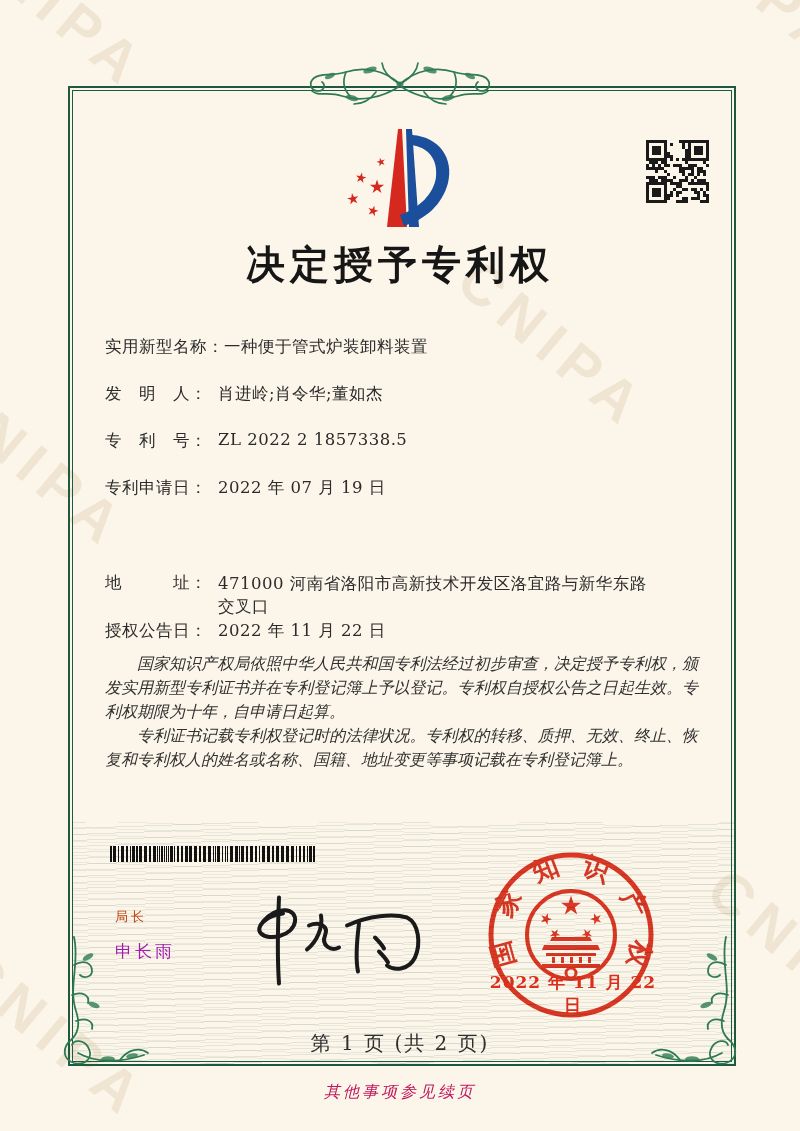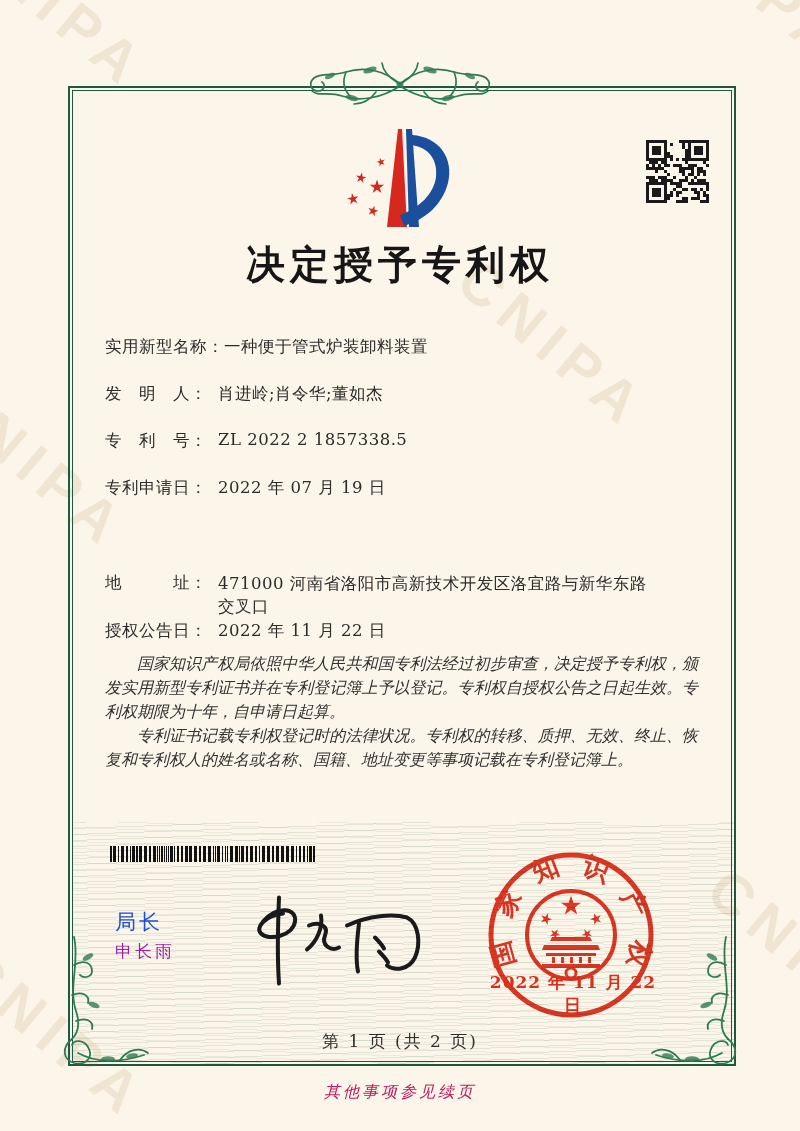--- a/index.html
+++ b/index.html
@@ -34,30 +34,30 @@
   .row .pair2{position:absolute;left:350px;top:0;white-space:nowrap;}
   .row .pair2 .lbl{min-width:0;letter-spacing:2px;}
   
   .paras{position:absolute;left:105px;top:652px;width:593px;font-size:16px;line-height:24px;
       text-align:justify;color:#303030;font-style:italic;}
   .paras p{margin:0;text-indent:2em;}
   
   .barcode{position:absolute;left:110px;top:846px;width:210px;height:16px;}
   
   .sig-title{position:absolute;left:115px;top:908px;font-family:"Liberation Sans","DejaVu Sans",sans-serif;
-      font-size:21px;letter-spacing:3px;color:#1d4ed8;}
+      font-size:13px;letter-spacing:3px;color:#c2410c;}
   .sig-name{position:absolute;left:115px;top:940px;font-family:"Liberation Sans","DejaVu Sans",sans-serif;
       font-size:17px;letter-spacing:3px;color:#a21caf;}
   .sig-hand{position:absolute;left:235px;top:891px;width:200px;height:96px;}
   
   .seal{position:absolute;left:476px;top:840px;width:190px;height:190px;mix-blend-mode:multiply;opacity:.95;}
   .seal-date{position:absolute;left:478px;top:971px;width:190px;text-align:center;font-size:17px;
       font-weight:700;letter-spacing:1px;color:var(--seal_red,#dc2f1b);}
   
-  .page-num{position:absolute;left:0;right:0;top:1030px;text-align:center;font-size:17px;
+  .page-num{position:absolute;left:0;right:0;top:1030px;text-align:center;font-size:20px;
       letter-spacing:2px;color:#2e2e2e;}
   .note{position:absolute;left:0;right:0;top:1082px;text-align:center;font-size:16px;
       letter-spacing:3px;color:#be185d;font-style:italic;}
   .hidden-defs{position:absolute;width:0;height:0;overflow:hidden;}
 </style>
 </head>
 <body>
 
 <div class="page" style="--paper: #fcf6ea; --frame_green: #1e5a40; --ornament_green: #2e7b52; --seal_red: #dc2f1b; --logo_red: #d5281e; --logo_blue: #1b4f9c;">
 

